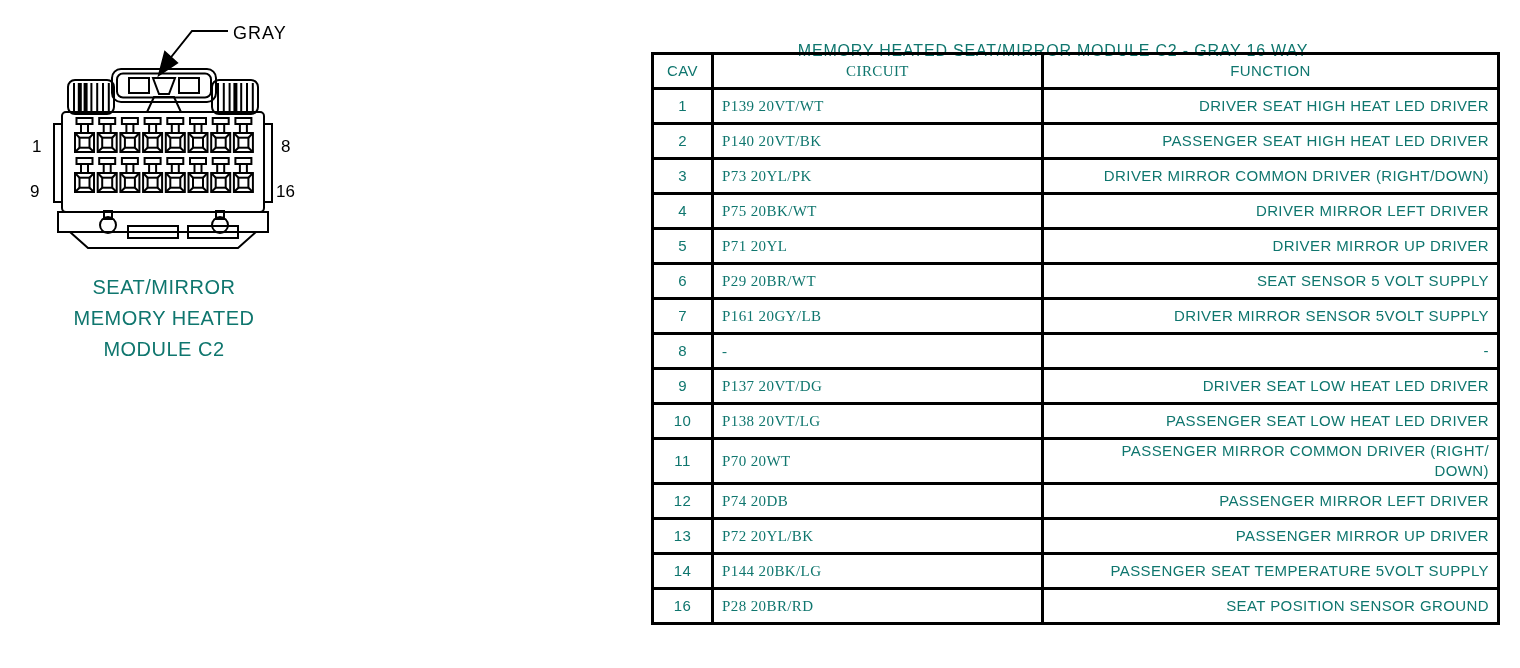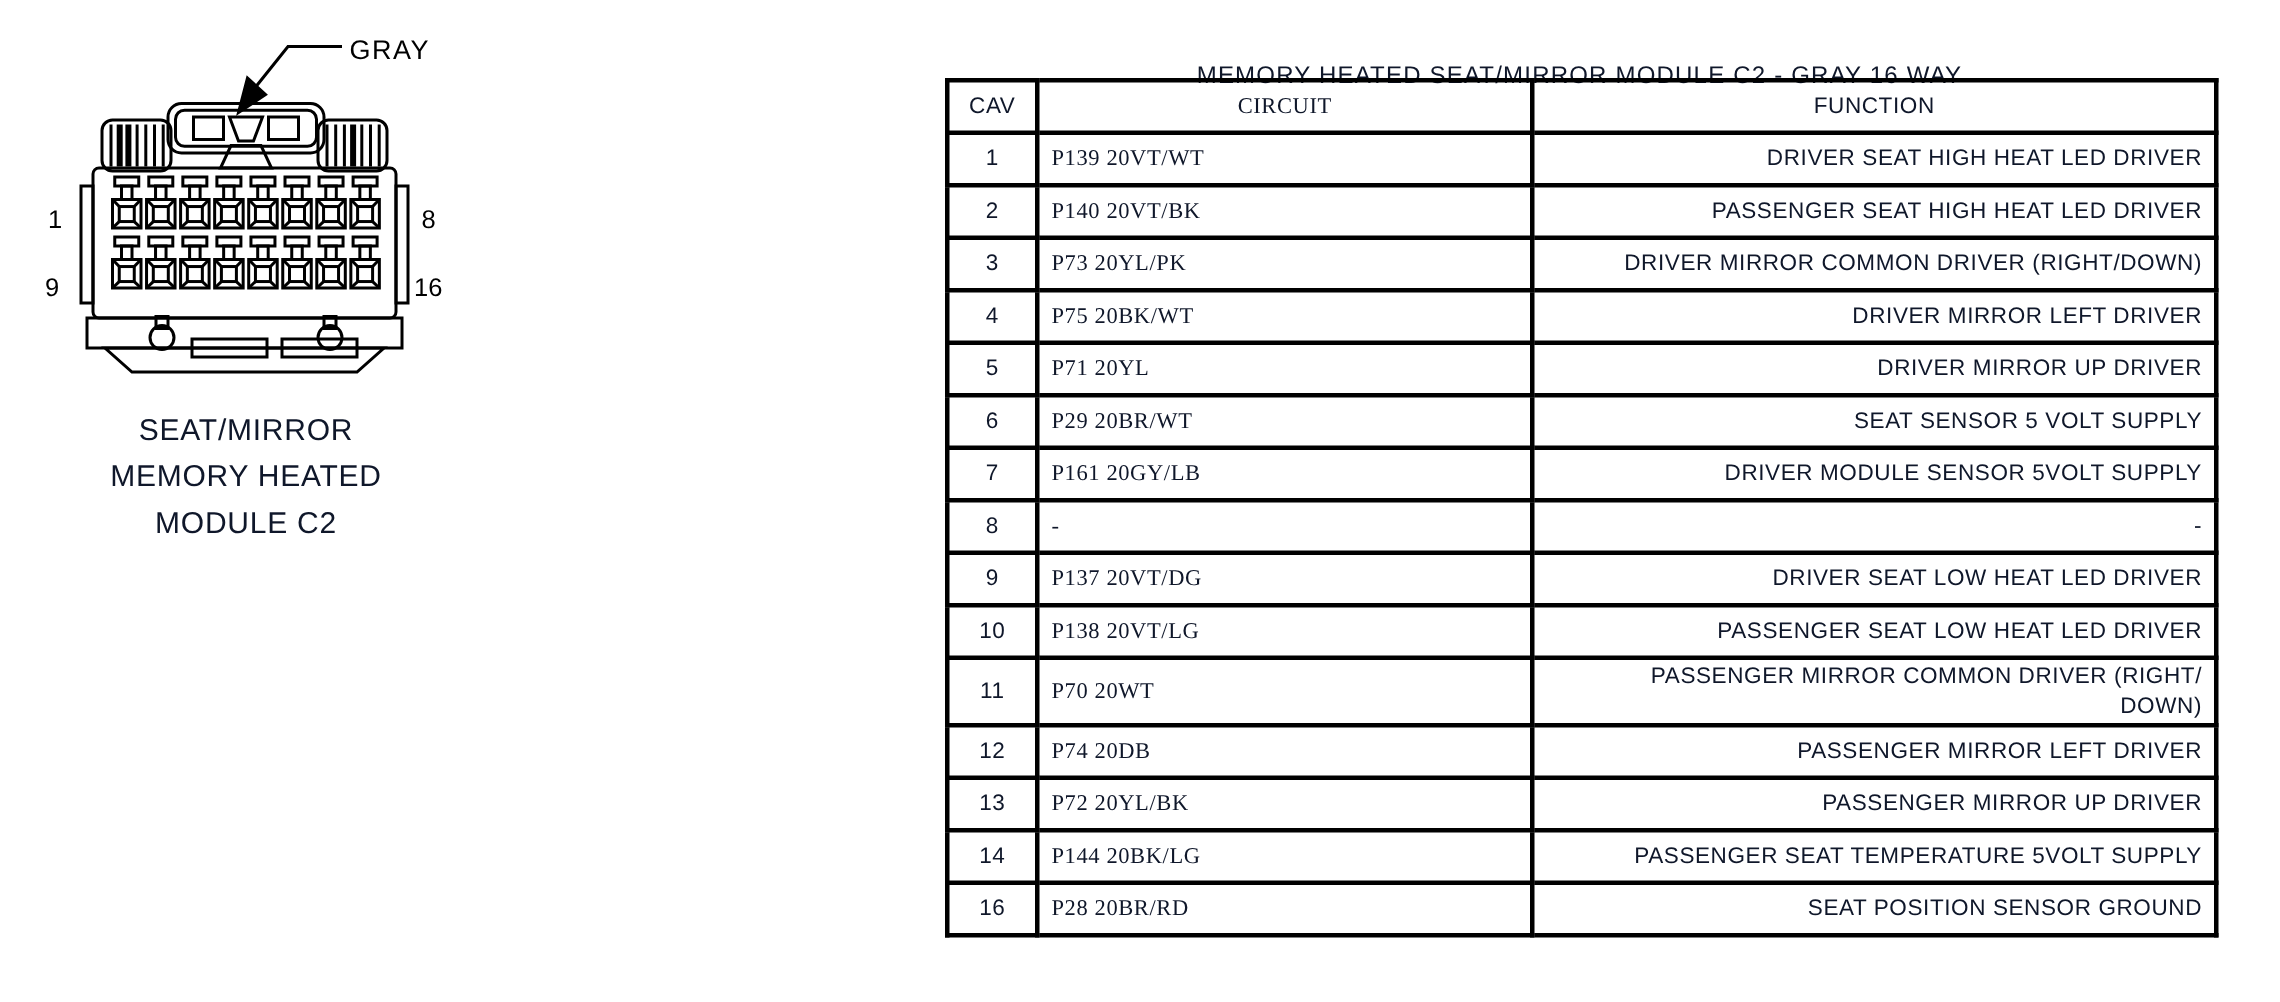--- a/index.html
+++ b/index.html
@@ -2,21 +2,21 @@
 <html><head>
 <meta charset="utf-8">
 <style>
   html, body { margin: 0; padding: 0; background: #ffffff; }
   #page {
     position: relative;
     width: 1520px;
     height: 668px;
     background: #ffffff;
     font-family: "Liberation Sans", sans-serif;
-    color: #0f172a;
+    color: #0f766e;
     overflow: hidden;
     border-radius: 15px;
   }
 
   
   #connector-wrap {
     position: absolute;
     left: 0; top: 0;
     width: 330px; height: 266px;
   }
@@ -37,21 +37,21 @@
     left: 630px; top: 19px;
     width: 846px;
     text-align: center;
     font-size: 16px;
     letter-spacing: 0.8px;
     white-space: nowrap;
     margin-top: 23px;
   }
   #pinout-table {
     position: absolute;
-    left: 630px; top: 52px;
+    left: 651px; top: 52px;
     width: 846px;
     border-collapse: collapse;
     table-layout: fixed;
     font-size: 15px;
     letter-spacing: 0.4px;
   }
   #pinout-table th, #pinout-table td {
     border: 3px solid #000000;
     height: 30px;
     padding: 1px 8px;
@@ -316,21 +316,21 @@
           <td class="col-function">DRIVER MIRROR UP DRIVER</td>
         </tr>
         <tr>
           <td class="col-cav">6</td>
           <td class="col-circuit">P29 20BR/WT</td>
           <td class="col-function">SEAT SENSOR 5 VOLT SUPPLY</td>
         </tr>
         <tr>
           <td class="col-cav">7</td>
           <td class="col-circuit">P161 20GY/LB</td>
-          <td class="col-function">DRIVER MODULE SENSOR 5VOLT SUPPLY</td>
+          <td class="col-function">DRIVER MIRROR SENSOR 5VOLT SUPPLY</td>
         </tr>
         <tr>
           <td class="col-cav">8</td>
           <td class="col-circuit">-</td>
           <td class="col-function">-</td>
         </tr>
         <tr>
           <td class="col-cav">9</td>
           <td class="col-circuit">P137 20VT/DG</td>
           <td class="col-function">DRIVER SEAT LOW HEAT LED DRIVER</td>

